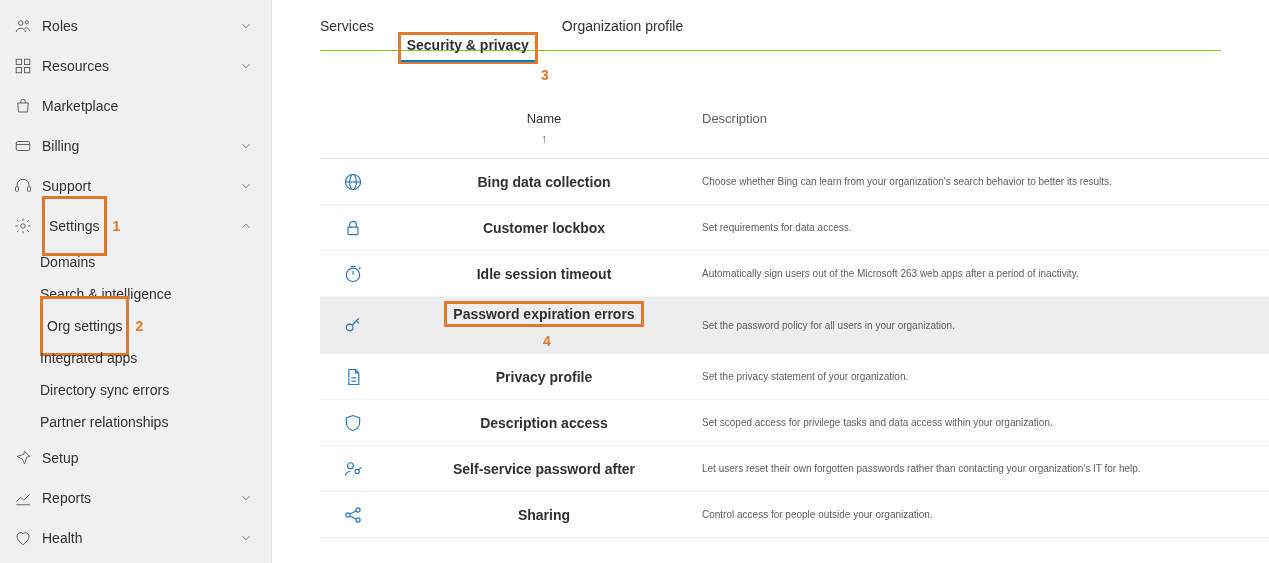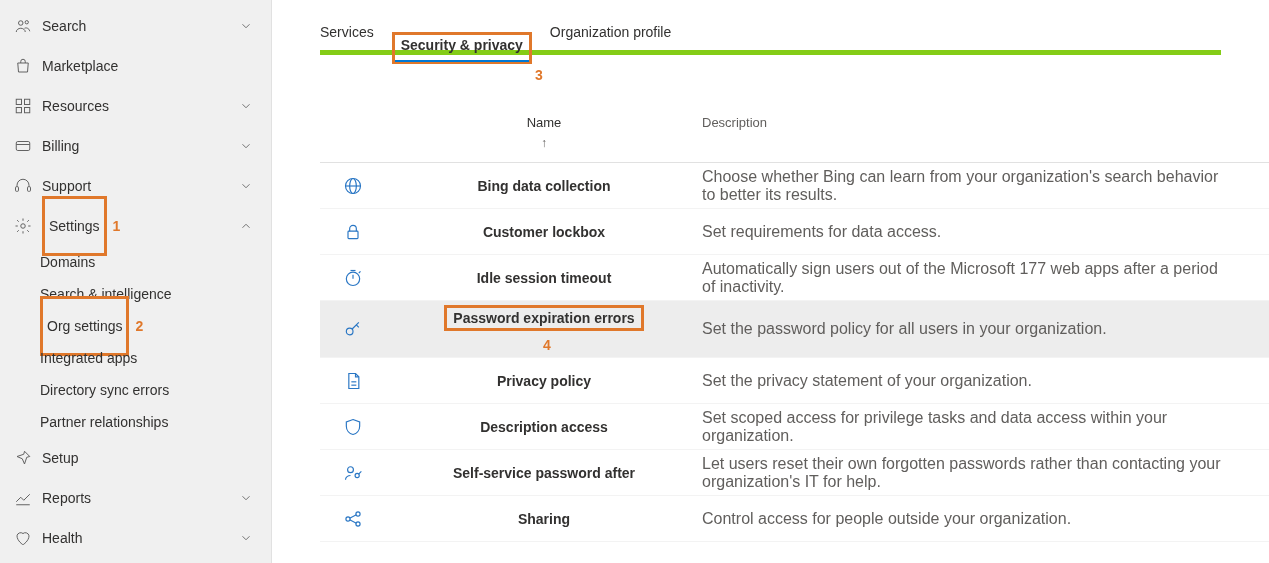--- a/index.html
+++ b/index.html
@@ -69,23 +69,23 @@
     margin-left: 6px;
   }
   
   .main {
     flex: 1;
     padding: 18px 0 0 48px;
     position: relative;
   }
   .tabs {
     display: flex;
-    align-items: flex-end;
-    gap: 18px;
-    border-bottom: 5px solid #84cc16;
+    align-items: flex-start;
+    gap: 24px;
+    border-bottom: 1px solid #84cc16;
     padding-bottom: 0;
     margin-bottom: 60px;
     margin-right: 48px;
   }
   .tab {
     padding: 0 0 10px 0;
     cursor: pointer;
     color: #323130;
     position: relative;
   }
@@ -143,21 +143,21 @@
     stroke:#2976c4;
     fill:none;
     stroke-width:1.4;
   }
   .row .col-name {
     font-weight:600;
     color:#323130;
   }
   .row .col-desc {
     color:#605e5c;
-    font-size:16px;
+    font-size:10px;
     padding-right:40px;
   }
   .row .name-hl {
     border:3px solid #e0782b;
     padding:2px 6px;
     display:inline-block;
   }
 </style>
 </head>
 <body>
@@ -166,49 +166,49 @@
 
   <div class="nav-item">
     <span class="icon">
         <svg viewBox="0 0 24 24">
           <circle cx="9" cy="8" r="3"></circle>
           <path d="M3 20c0-3 3-5 6-5s6 2 6 5"></path>
           <circle cx="17" cy="7" r="2.2"></circle>
           <path d="M14 15c2-1 6-.5 7 4"></path>
         </svg>
       </span>
-    <span class="label">Search</span>
-    <span class="chev"><svg viewBox="0 0 24 24">
-          <polyline points="6 9 12 15 18 9"></polyline>
-        </svg></span>
-  </div>
-
-  <div class="nav-item">
-    <span class="icon">
-        <svg viewBox="0 0 24 24">
-          <path d="M5 8h14l-1 12H6z"></path>
-          <path d="M9 8V6a3 3 0 0 1 6 0v2"></path>
-        </svg>
-      </span>
-    <span class="label">Marketplace</span>
+    <span class="label">Roles</span>
+    <span class="chev"><svg viewBox="0 0 24 24">
+          <polyline points="6 9 12 15 18 9"></polyline>
+        </svg></span>
   </div>
 
   <div class="nav-item">
     <span class="icon">
         <svg viewBox="0 0 24 24">
           <rect x="3" y="3" width="7" height="7"></rect>
           <rect x="14" y="3" width="7" height="7"></rect>
           <rect x="3" y="14" width="7" height="7"></rect>
           <rect x="14" y="14" width="7" height="7"></rect>
         </svg>
       </span>
     <span class="label">Resources</span>
     <span class="chev"><svg viewBox="0 0 24 24">
           <polyline points="6 9 12 15 18 9"></polyline>
         </svg></span>
+  </div>
+
+  <div class="nav-item">
+    <span class="icon">
+        <svg viewBox="0 0 24 24">
+          <path d="M5 8h14l-1 12H6z"></path>
+          <path d="M9 8V6a3 3 0 0 1 6 0v2"></path>
+        </svg>
+      </span>
+    <span class="label">Marketplace</span>
   </div>
 
   <div class="nav-item">
     <span class="icon">
         <svg viewBox="0 0 24 24">
           <rect x="3" y="6" width="18" height="12" rx="2"></rect>
           <line x1="3" y1="10" x2="21" y2="10"></line>
         </svg>
       </span>
     <span class="label">Billing</span>
@@ -354,21 +354,21 @@
       <div class="row">
         <div class="col-icon">
           <svg viewBox="0 0 24 24">
             <circle cx="12" cy="13" r="8"></circle>
             <line x1="12" y1="13" x2="12" y2="8"></line>
             <line x1="9" y1="3" x2="15" y2="3"></line>
             <line x1="19" y1="6" x2="21" y2="4"></line>
           </svg>
         </div>
         <div class="col-name">Idle session timeout</div>
-        <div class="col-desc">Automatically sign users out of the Microsoft 177 web apps after a period of inactivity.</div>
+        <div class="col-desc">Automatically sign users out of the Microsoft 263 web apps after a period of inactivity.</div>
       </div>
       <div class="row sel">
         <div class="col-icon">
           <svg viewBox="0 0 24 24">
             <circle cx="8" cy="15" r="4"></circle>
             <path d="M11 12l8-8M16 7l3 3"></path>
           </svg>
         </div>
         <div class="col-name">
           <span class="name-hl">Password expiration errors</span>
@@ -378,21 +378,21 @@
       </div>
       <div class="row">
         <div class="col-icon">
           <svg viewBox="0 0 24 24">
             <path d="M7 3h8l4 4v14H7z"></path>
             <path d="M15 3v4h4"></path>
             <line x1="10" y1="13" x2="16" y2="13"></line>
             <line x1="10" y1="17" x2="16" y2="17"></line>
           </svg>
         </div>
-        <div class="col-name">Privacy policy</div>
+        <div class="col-name">Privacy profile</div>
         <div class="col-desc">Set the privacy statement of your organization.</div>
       </div>
       <div class="row">
         <div class="col-icon">
           <svg viewBox="0 0 24 24">
             <path d="M12 3l8 3v5c0 5-3.5 9-8 10-4.5-1-8-5-8-10V6z"></path>
           </svg>
         </div>
         <div class="col-name">Description access</div>
         <div class="col-desc">Set scoped access for privilege tasks and data access within your organization.</div>

